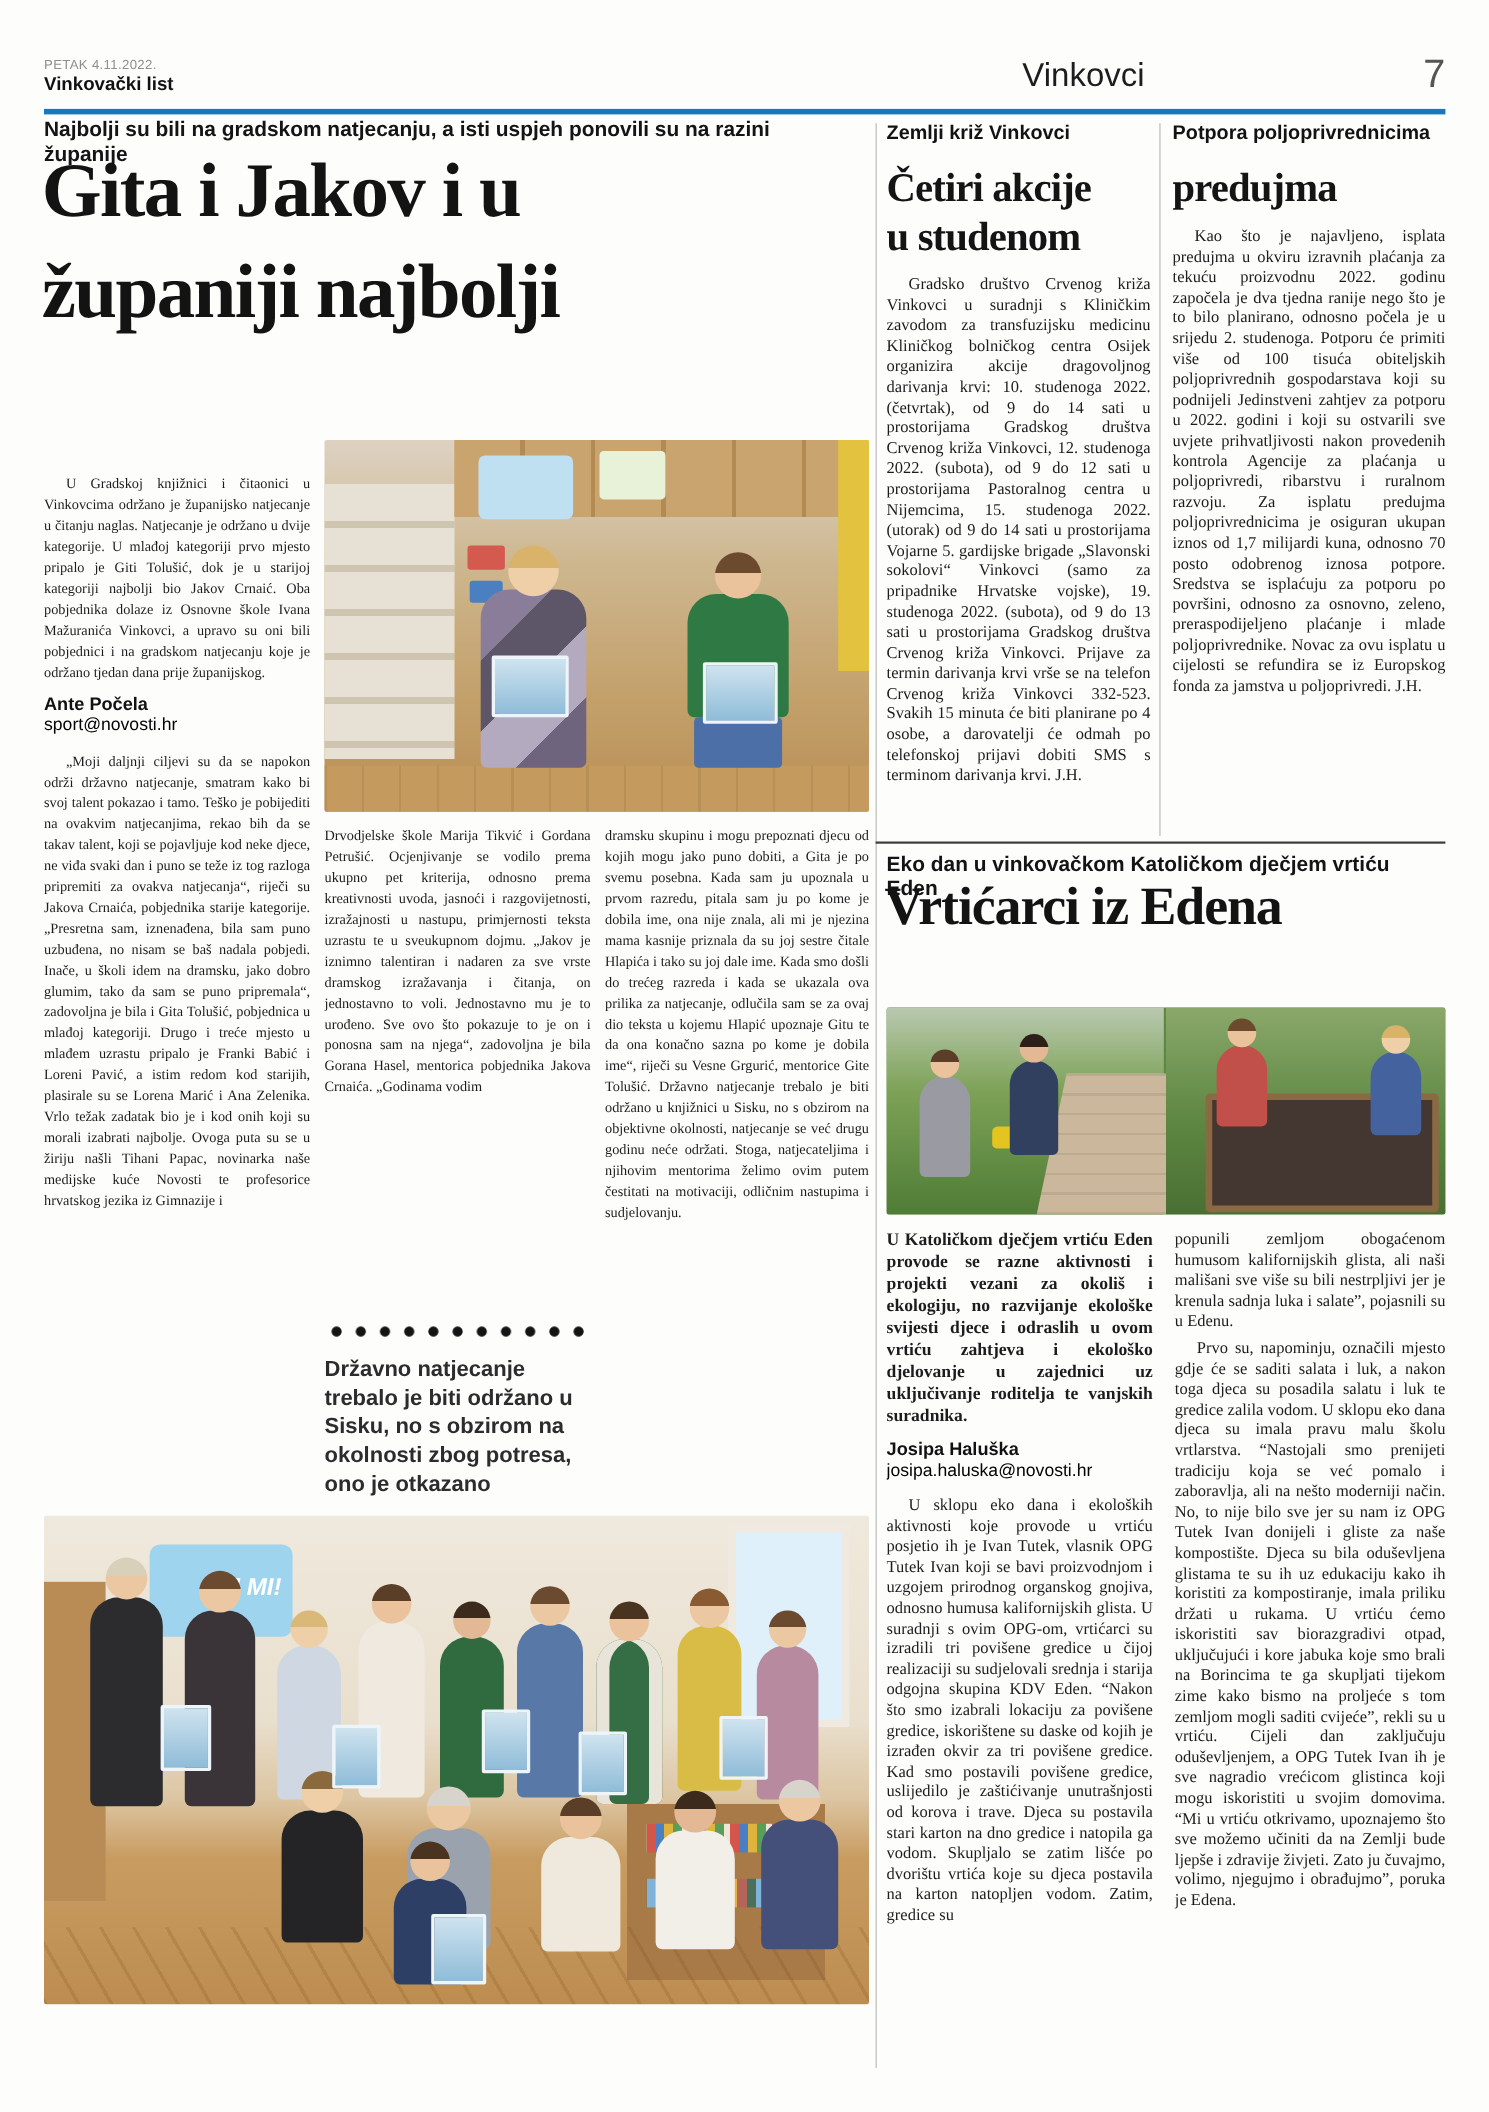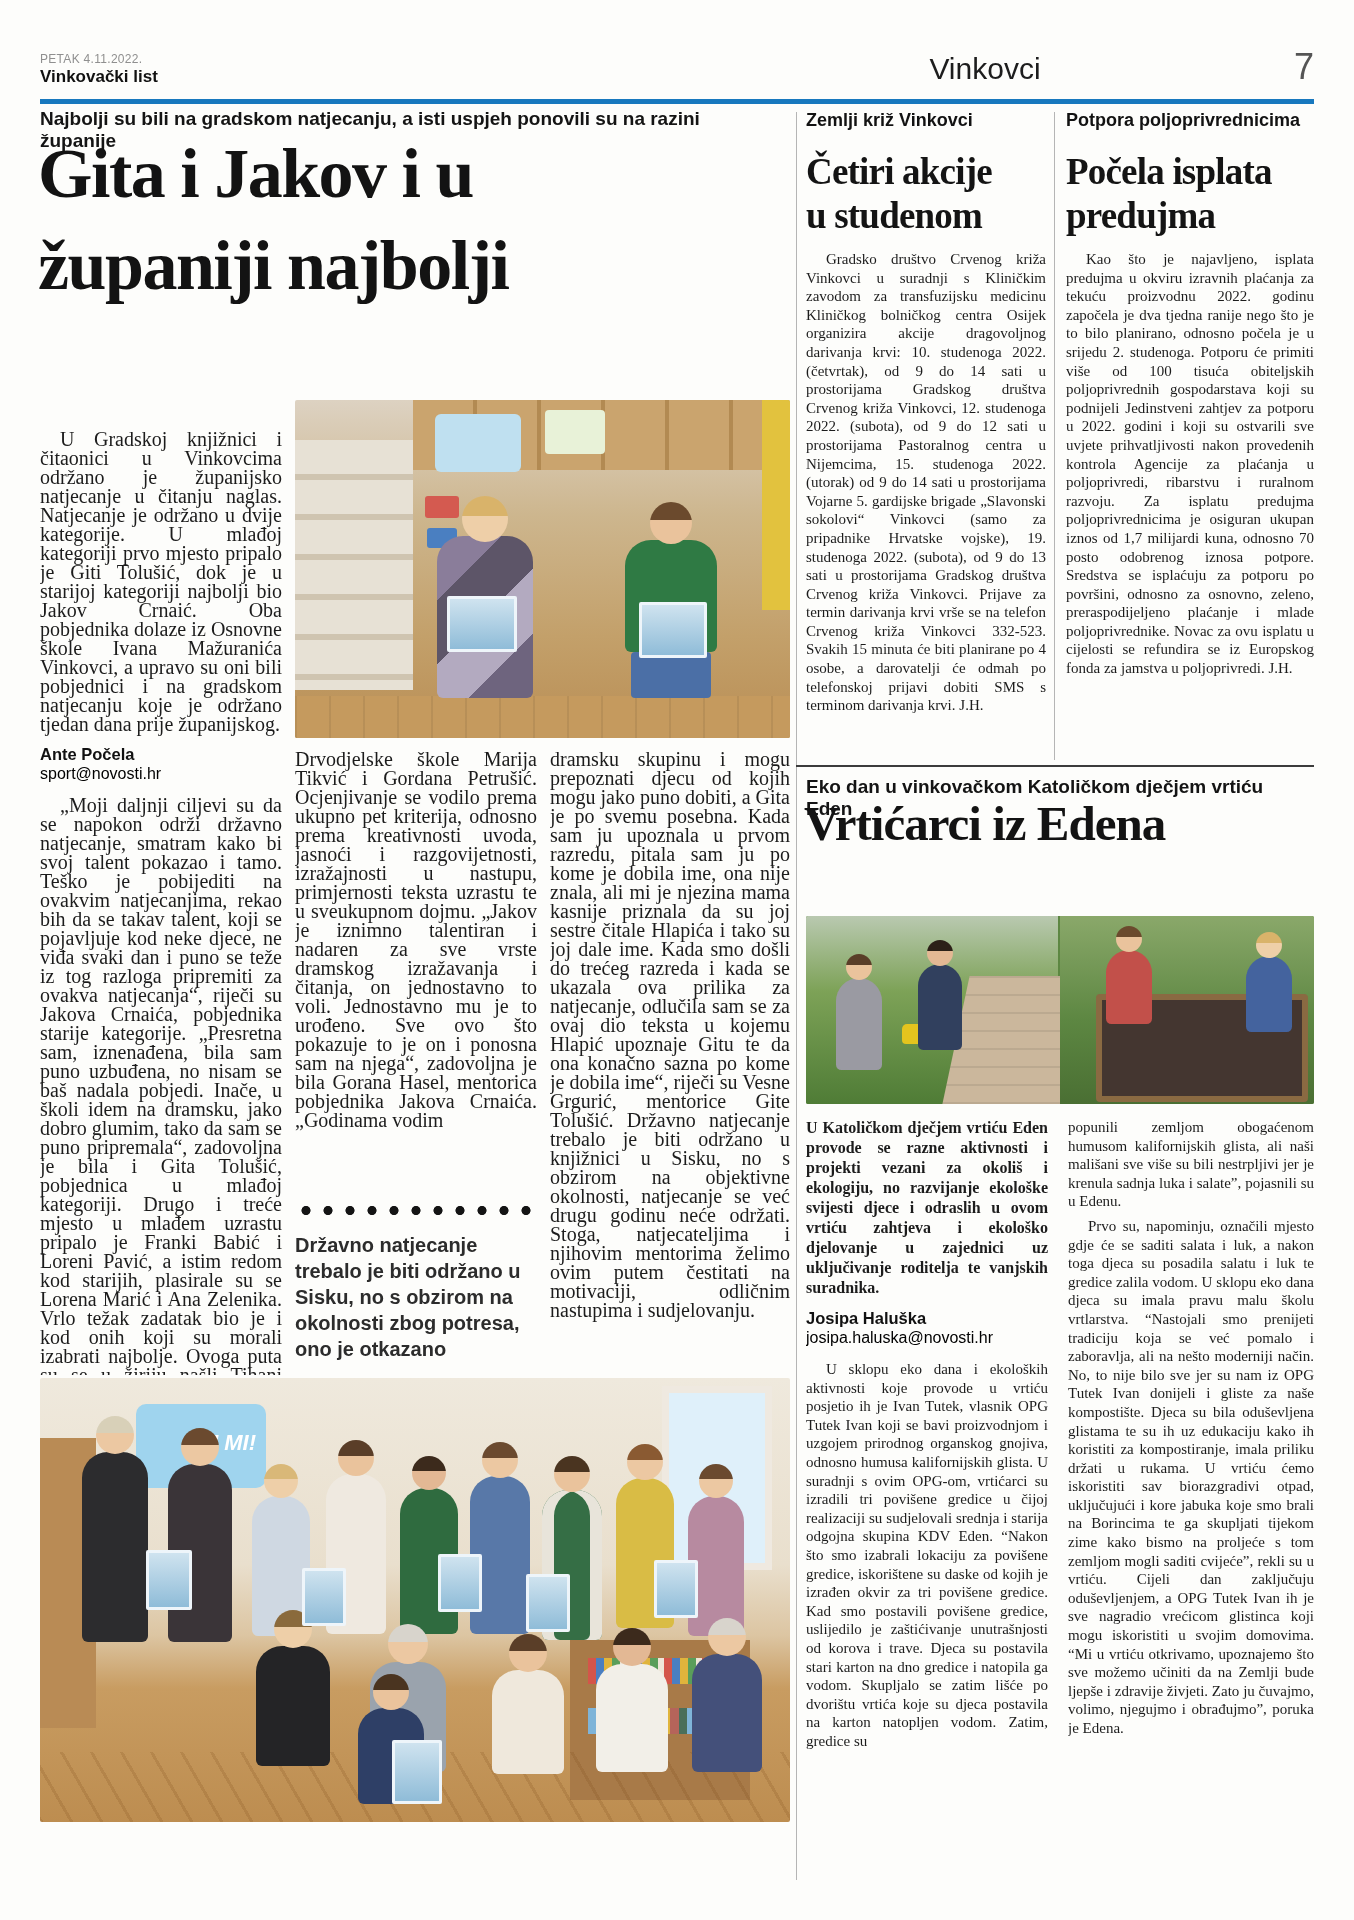--- a/index.html
+++ b/index.html
@@ -23,21 +23,21 @@
   .hrule-eden  { position:absolute; left:796px; top:765px; width:518px; height:2px; background:#3c3c3c; }
 
   
   .main-kicker { position:absolute; left:40px; top:108px; width:740px;
     font:bold 19px/22px "Liberation Sans",sans-serif; color:#141414; }
   .main-headline { position:absolute; left:38px; top:128px; width:752px; margin:0;
     font:bold 70px/92px "Liberation Serif",serif; color:#131313; letter-spacing:-1.5px; }
   .main-headline span { display:block; }
 
   .col { position:absolute; overflow:hidden; }
-  .col p { margin:0 0 6px 0; text-align:justify; font-size:20px; line-height:19px; }
+  .col p { margin:0 0 6px 0; text-align:justify; font-size:13px; line-height:19px; }
   .col-small p { font-size:15px; line-height:18.6px; }
   .ind { text-indent:20px; }
 
   .author { font:bold 16.5px/20px "Liberation Sans",sans-serif; color:#111; margin-top:10px; }
   .email  { font:16px/20px "Liberation Sans",sans-serif; color:#000000; margin-bottom:12px; }
 
   .col1 { left:40px;  top:430px; width:242px; height:945px; }
   .col2 { left:295px; top:750px; width:242px; height:452px; }
   .col3 { left:550px; top:750px; width:240px; height:620px; }
 
@@ -181,21 +181,20 @@
     <h2 class="sub-headline">
       <span>Četiri akcije</span>
       <span>u studenom</span>
     </h2>
     <p class="ind">Gradsko društvo Crvenog križa Vinkovci u suradnji s Kliničkim zavodom za transfuzijsku medicinu Kliničkog bolničkog centra Osijek organizira akcije dragovoljnog darivanja krvi: 10. studenoga 2022. (četvrtak), od 9 do 14 sati u prostorijama Gradskog društva Crvenog križa Vinkovci, 12. studenoga 2022. (subota), od 9 do 12 sati u prostorijama Pastoralnog centra u Nijemcima, 15. studenoga 2022. (utorak) od 9 do 14 sati u prostorijama Vojarne 5. gardijske brigade „Slavonski sokolovi“ Vinkovci (samo za pripadnike Hrvatske vojske), 19. studenoga 2022. (subota), od 9 do 13 sati u prostorijama Gradskog društva Crvenog križa Vinkovci. Prijave za termin darivanja krvi vrše se na telefon Crvenog križa Vinkovci 332-523. Svakih 15 minuta će biti planirane po 4 osobe, a darovatelji će odmah po telefonskoj prijavi dobiti SMS s terminom darivanja krvi. J.H.</p>
   </div>
 
   <div class="col col-small sub-col">
     <div class="sub-kicker">Potpora poljoprivrednicima</div>
     <h2 class="sub-headline">
-      <span>Počela isplata</span>
       <span>predujma</span>
     </h2>
     <p class="ind">Kao što je najavljeno, isplata predujma u okviru izravnih plaćanja za tekuću proizvodnu 2022. godinu započela je dva tjedna ranije nego što je to bilo planirano, odnosno počela je u srijedu 2. studenoga. Potporu će primiti više od 100 tisuća obiteljskih poljoprivrednih gospodarstava koji su podnijeli Jedinstveni zahtjev za potporu u 2022. godini i koji su ostvarili sve uvjete prihvatljivosti nakon provedenih kontrola Agencije za plaćanja u poljoprivredi, ribarstvu i ruralnom razvoju. Za isplatu predujma poljoprivrednicima je osiguran ukupan iznos od 1,7 milijardi kuna, odnosno 70 posto odobrenog iznosa potpore. Sredstva se isplaćuju za potporu po površini, odnosno za osnovno, zeleno, preraspodijeljeno plaćanje i mlade poljoprivrednike. Novac za ovu isplatu u cijelosti se refundira se iz Europskog fonda za jamstva u poljoprivredi. J.H.</p>
   </div>
 
   <div class="eden-kicker">Eko dan u vinkovačkom Katoličkom dječjem vrtiću Eden</div>
   <h2 class="eden-headline">
     <span>Vrtićarci iz Edena</span>
   </h2>
 

